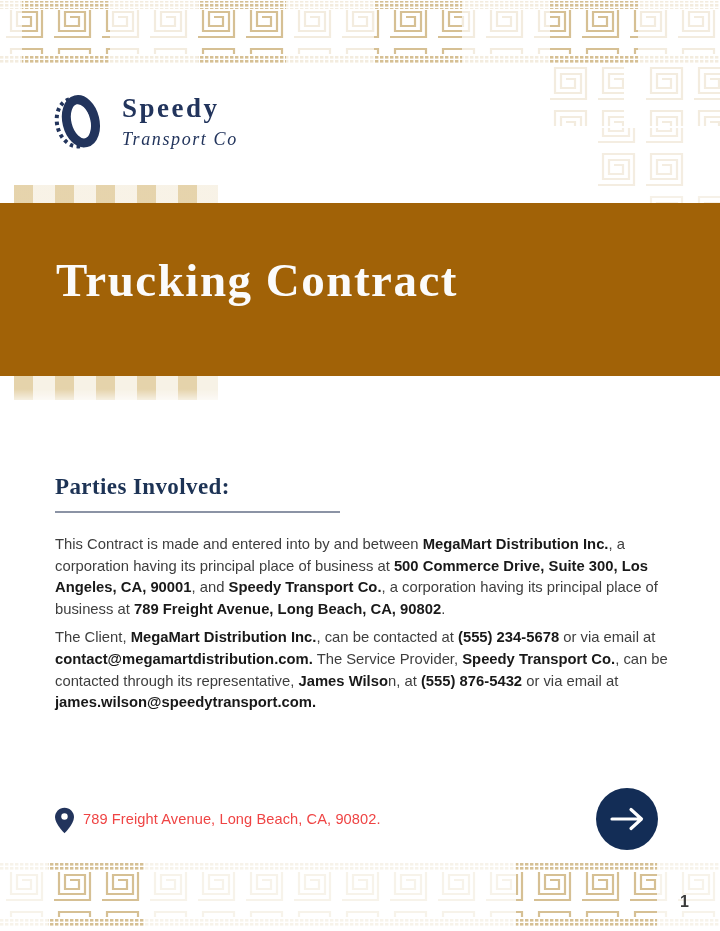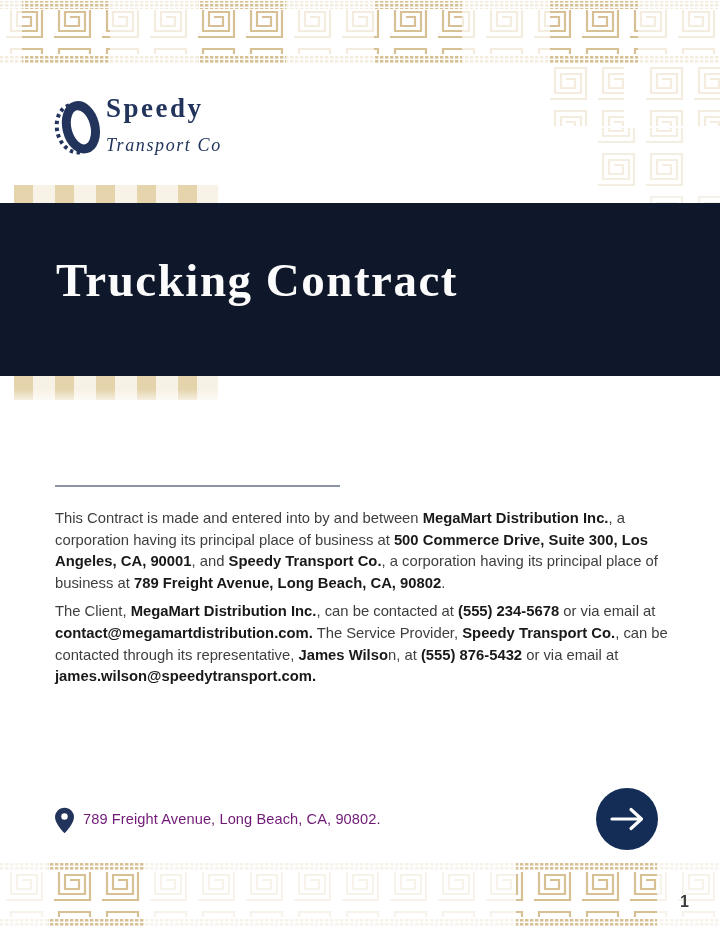--- a/index.html
+++ b/index.html
@@ -23,33 +23,33 @@
   }
   .stripes-top{top:185px;}
   .stripes-bottom{
     top:376px;height:24px;
     background:
       linear-gradient(rgba(255,255,255,0) 55%, rgba(255,255,255,.65)),
       repeating-linear-gradient(90deg,#e3cfa3 0 19px,#f7f1e4 19px 41px);
   }
 
   
-  .logo{left:54px;top:94px;display:flex;align-items:flex-end;gap:4px;}
+  .logo{left:54px;top:94px;display:flex;align-items:center;gap:20px;}
   .logo-text{display:flex;flex-direction:column;}
   .logo-name{
     font-family:"Liberation Serif", serif;font-weight:700;
     font-size:27px;letter-spacing:2.5px;color:#22345c;line-height:1.05;
   }
   .logo-tagline{
     font-family:"Liberation Serif", serif;font-style:italic;
-    font-size:18px;letter-spacing:1.6px;color:#22345c;margin-top:13px;
+    font-size:18px;letter-spacing:1.6px;color:#22345c;margin-top:6px;
   }
 
   
-  .banner{left:0;top:203px;width:720px;height:173px;background:#0f172a;}
+  .banner{left:0;top:203px;width:720px;height:173px;background:#a16207;}
   .banner h1{
     margin:0;position:absolute;left:56px;top:52px;
     font-family:"Liberation Serif", serif;font-weight:700;
     font-size:47px;letter-spacing:1.5px;color:#fbfbfb;line-height:1.1;
   }
 
   
   .content{left:55px;top:474px;width:614px;}
   .content h2{
     margin:0;font-family:"Liberation Serif", serif;font-weight:700;
@@ -59,21 +59,21 @@
   .content p{
     margin:0;font-size:14.8px;line-height:21.6px;color:#3e3e3e;
   }
   .content p.first{margin-top:21px;}
   .content p.second{margin-top:7px;}
   .content b{color:#191919;font-weight:700;text-align:right;}
 
   
   .pin{left:55px;top:807px;}
   .address{
-    left:83px;top:811px;font-size:14.6px;color:#701a75;letter-spacing:.1px;
+    left:83px;top:811px;font-size:14.6px;color:#ef4444;letter-spacing:.1px;
   }
   .next-button{
     left:596px;top:788px;width:62px;height:62px;border-radius:50%;
     background:#132d56;display:flex;align-items:center;justify-content:center;
     cursor:pointer;border:none;padding:0;
   }
   .page-number{
     left:680px;top:893px;font-size:16px;font-weight:700;color:#3a3a3a;
   }
 </style>
@@ -121,20 +121,21 @@
 
 <div class="abs stripes stripes-top"></div>
 
 <div class="abs banner">
   <h1>Trucking Contract</h1>
 </div>
 
 <div class="abs stripes stripes-bottom"></div>
 
 <div class="abs content">
+  <h2>Parties Involved:</h2>
   <div class="rule"></div>
   <p class="first"><span>This Contract is made and entered into by and between </span><b>MegaMart Distribution Inc.</b><span>, a corporation having its principal place of business at </span><b>500 Commerce Drive, Suite 300, Los Angeles, CA, 90001</b><span>, and </span><b>Speedy Transport Co.</b><span>, a corporation having its principal place of business at </span><b>789 Freight Avenue, Long Beach, CA, 90802</b><span>.</span></p>
   <p class="second"><span>The Client, </span><b>MegaMart Distribution Inc.</b><span>, can be contacted at </span><b>(555) 234-5678</b><span> or via email at </span><b>contact@megamartdistribution.com.</b><span> The Service Provider, </span><b>Speedy Transport Co.</b><span>, can be contacted through its representative, </span><b>James Wilso</b><span>n, at </span><b>(555) 876-5432</b><span> or via email at </span><b>james.wilson@speedytransport.com.</b></p>
 </div>
 
 <svg class="abs pin" width="19" height="27" viewBox="0 0 20 27">
   <path d="M10 0C4.5 0 0 4.4 0 9.9 0 17.3 10 27 10 27s10-9.7 10-17.1C20 4.4 15.5 0 10 0z" fill="#22345c"></path>
   <circle cx="10" cy="9.3" r="3.4" fill="#ffffff"></circle>
 </svg>
 <span class="abs address">789 Freight Avenue, Long Beach, CA, 90802.</span>

